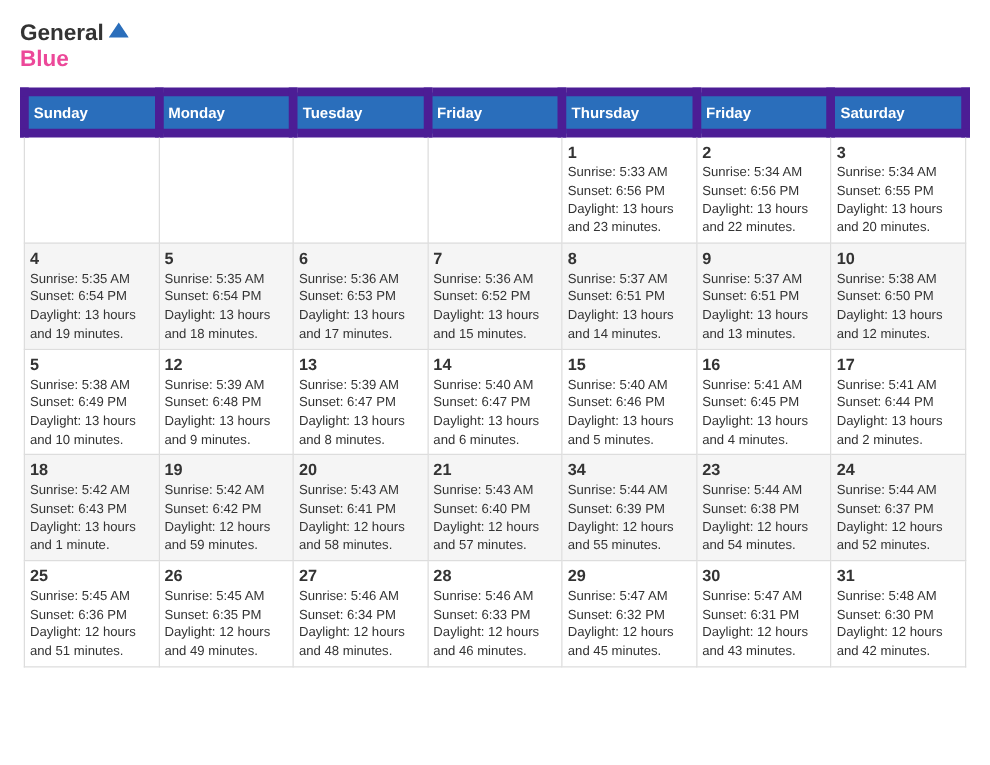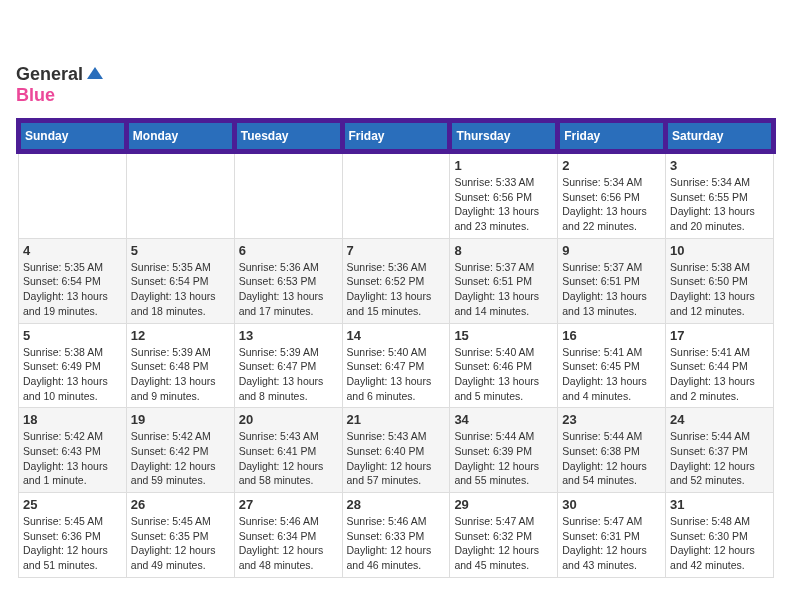--- a/index.html
+++ b/index.html
@@ -18,21 +18,20 @@
     }
     .logo {
       display: flex;
       flex-direction: column;
       align-items: flex-start;
     }
     .logo-row {
       display: flex;
       align-items: center;
       gap: 2px;
-      margin-top: 48px;
     }
     .title-area {
       text-align: right;
     }
     .month-title {
       font-size: 36px;
       font-weight: bold;
       color: #333;
       line-height: 1.1;
     }
@@ -44,21 +43,21 @@
       width: 100%;
       border-collapse: collapse;
       font-size: 11px;
     }
     .calendar th {
       background: #2a6ebb;
       color: #fff;
       padding: 6px 4px;
       text-align: left;
       font-size: 12px;
-      border: 5px solid #4c1d95;
+      border: 7px solid #4c1d95;
     }
     .calendar td {
       vertical-align: top;
       padding: 4px;
       border: 1px solid #ddd;
       width: calc(100% / 7);
       min-height: 80px;
       background: #fff;
     }
     .calendar tr:nth-child(even) td {

